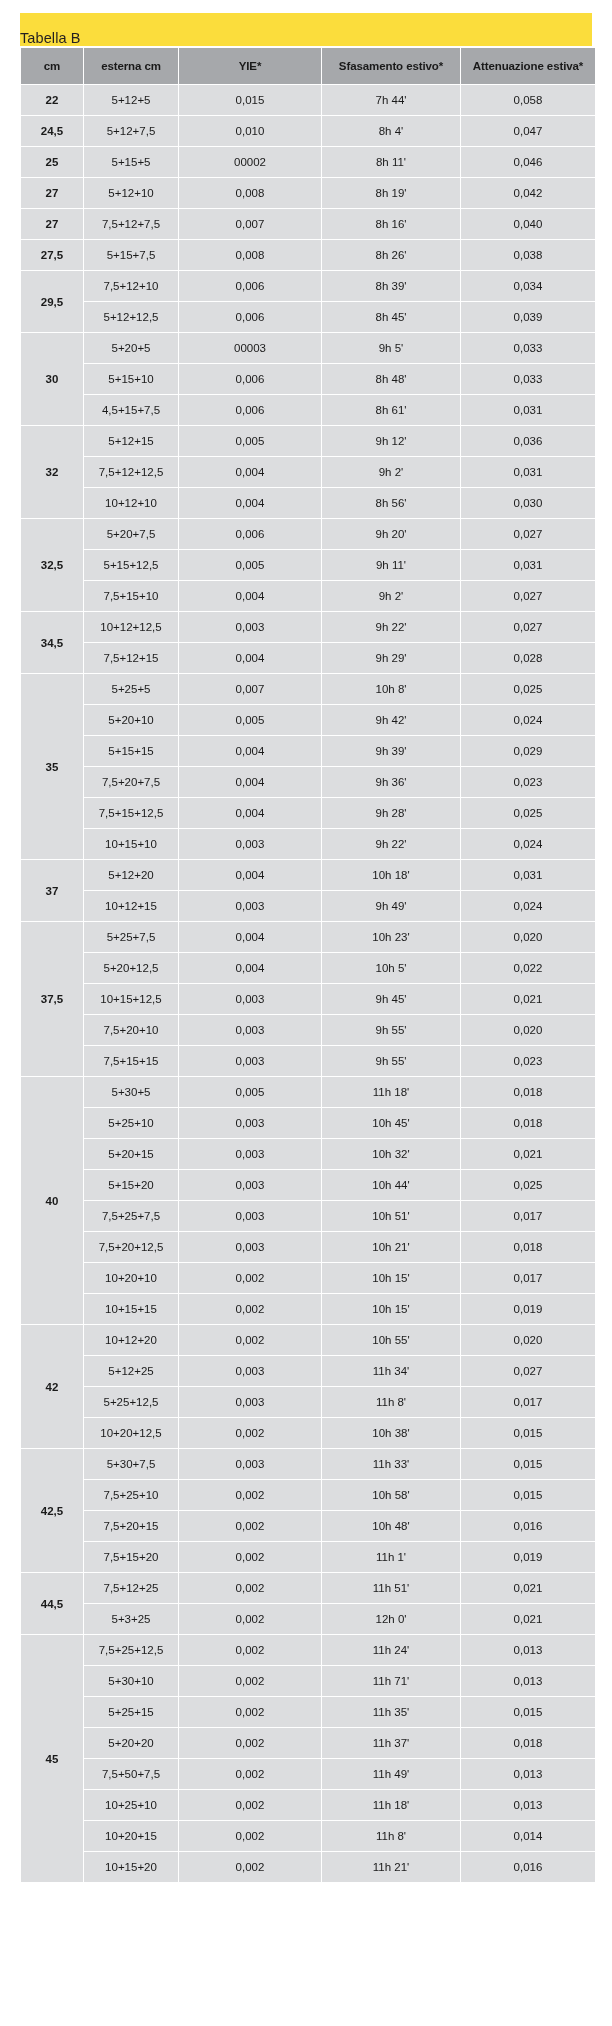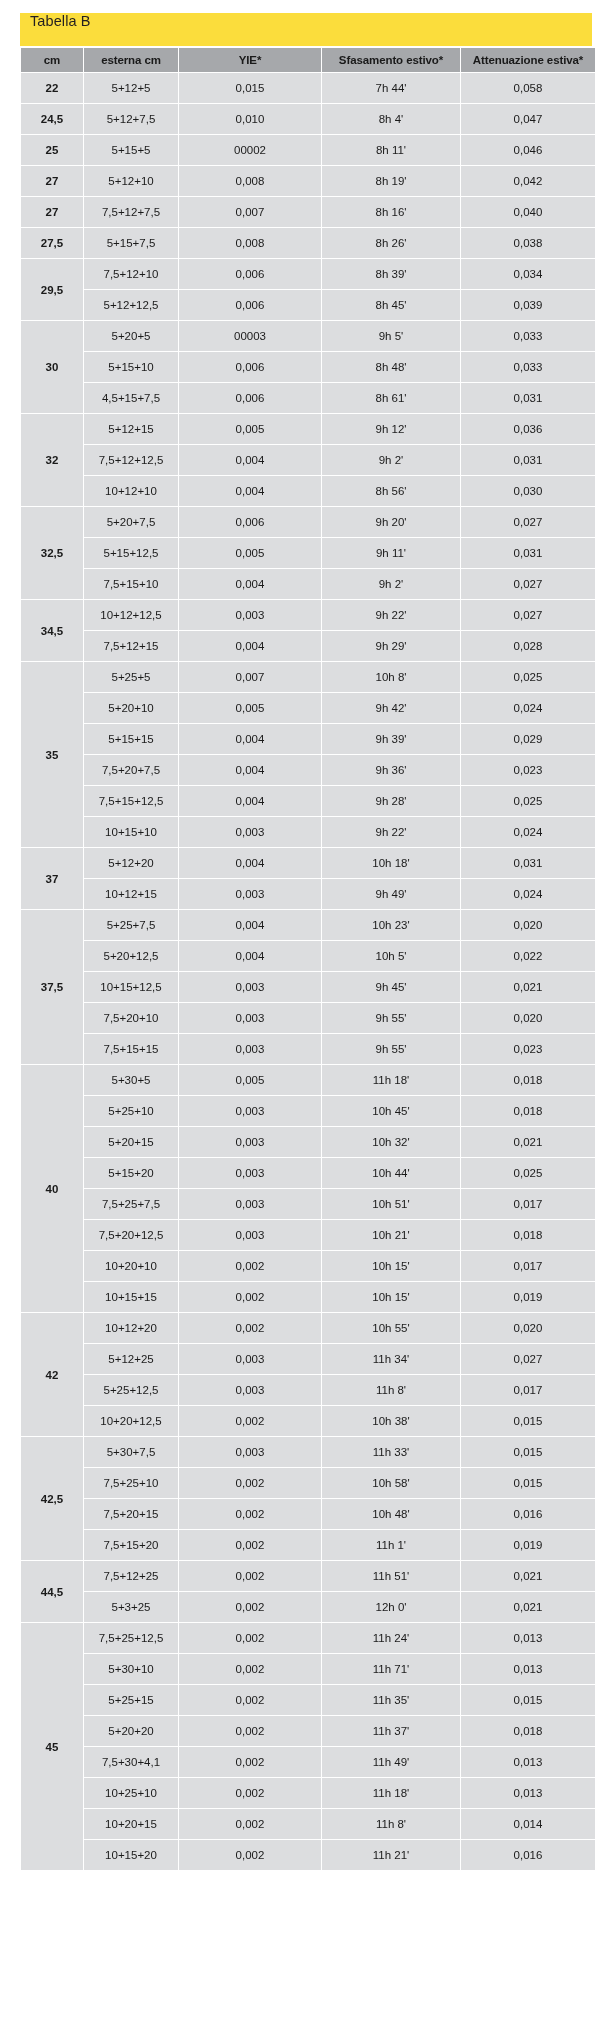--- a/index.html
+++ b/index.html
@@ -28,22 +28,21 @@
     left: 20px;
     top: 13px;
     width: 572px;
   }
 
   
   .title-banner {
     height: 33px;
     background: #fbdd3c;
     display: flex;
-    align-items: flex-start;
-    padding-left: 10px;
+    align-items: flex-end;
     box-sizing: border-box;
   }
   .title-banner .title-text {
     font-size: 14.5px;
     color: #231f20;
     font-weight: 400;
     letter-spacing: 0.1px;
   }
 
   
@@ -60,21 +59,21 @@
   table.tab col.c-yie      { width: 142px; }
   table.tab col.c-sfa      { width: 138px; }
   table.tab col.c-att      { width: 134px; }
 
   table.tab th {
     background: #a6a8ab;
     color: #1a1a1a;
     font-size: 11.5px;
     font-weight: bold;
     height: 24px;
-    padding: 0 3px;
+    padding: 6px 3px;
     text-align: center;
     vertical-align: middle;
     white-space: nowrap;
     letter-spacing: -0.1px;
   }
 
   table.tab td {
     background: #dcdddf;
     color: #1a1a1a;
     font-size: 11.5px;
@@ -456,21 +455,21 @@
             <td>11h 35'</td>
             <td>0,015</td>
           </tr>
           <tr>
             <td>5+20+20</td>
             <td>0,002</td>
             <td>11h 37'</td>
             <td>0,018</td>
           </tr>
           <tr>
-            <td>7,5+30+4,1</td>
+            <td>7,5+50+7,5</td>
             <td>0,002</td>
             <td>11h 49'</td>
             <td>0,013</td>
           </tr>
           <tr>
             <td>10+25+10</td>
             <td>0,002</td>
             <td>11h 18'</td>
             <td>0,013</td>
           </tr>

